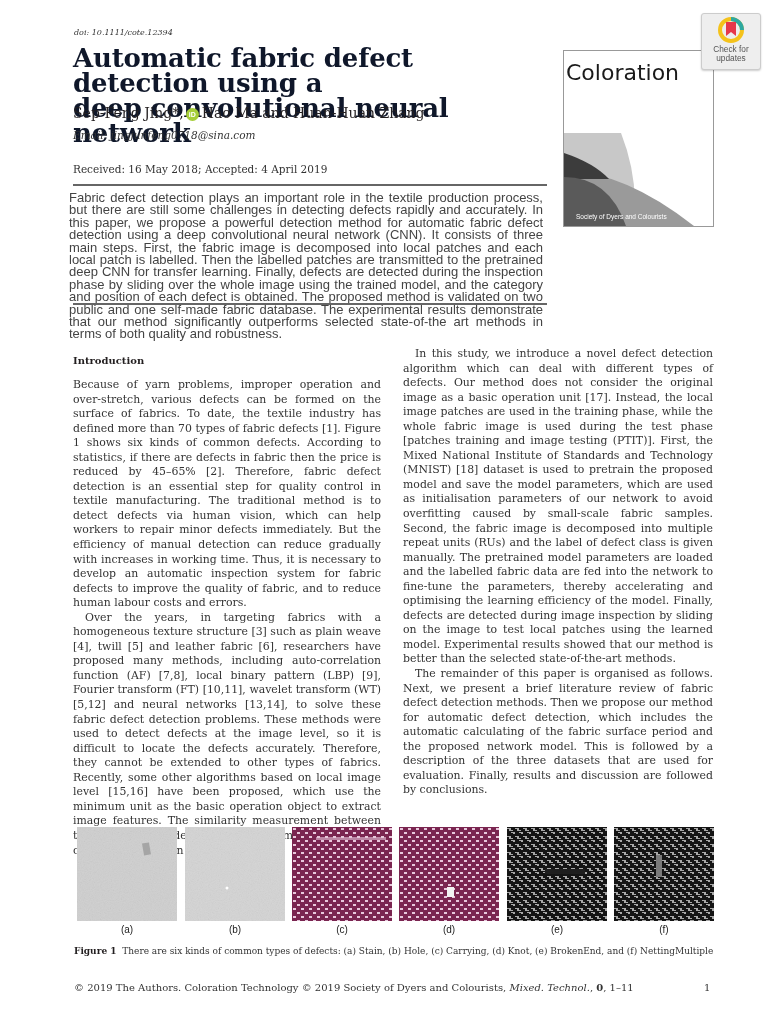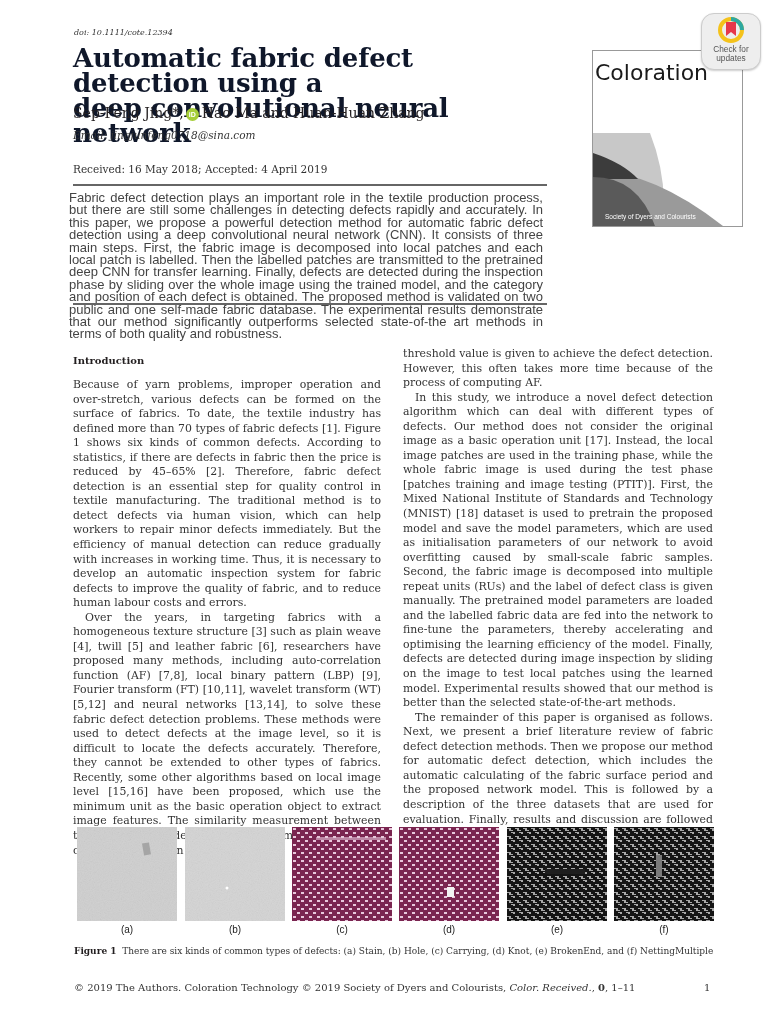--- a/index.html
+++ b/index.html
@@ -13,28 +13,28 @@
   #authors { left:73px; top:105px; font-size:14px; color:#231f20; white-space:nowrap; }
   .orcid { display:inline-block; width:13px; height:13px; border-radius:50%; background:#a6ce39; color:#fff; font-family:"Liberation Sans",sans-serif; font-size:7px; font-weight:bold; text-align:center; line-height:13px; vertical-align:1px; margin:0 3px 0 2px; }
   #affil { left:73px; top:128px; font-size:10.5px; font-style:italic; line-height:14px; color:#333; white-space:nowrap; }
   #dates { left:73px; top:163px; font-size:10.5px; color:#333; white-space:nowrap; }
 
   .rule { left:73px; width:474px; height:2px; background:#666; }
   #rule1 { top:184px; }
   #rule2 { top:303px; }
   #abstract { left:69px; top:192px; width:474px; font-size:13px; line-height:12.4px; color:#444; text-align:justify; }
 
-  #cover { left:563px; top:50px; width:149px; height:175px; border:1px solid #999; background:#fff; overflow:hidden;margin-left:29px; }
+  #cover { left:563px; top:50px; width:149px; height:175px; border:1px solid #999; background:#fff; overflow:hidden; }
   #cover-title { position:absolute; left:2px; top:8px; width:144px; font-family:"DejaVu Sans",sans-serif; font-size:22px; line-height:27px; color:#1a1a1a; text-align:right; }
   #cover-title span { display:block; }
   #cover-title span:last-child { text-align:left; }
   #cover svg { position:absolute; left:0; top:0; }
   #cover-society { position:absolute; left:12px; top:162px; font-family:Liberation Sans, sans-serif; font-size:6.5px; color:#fff; white-space:nowrap; }
 
-  #check { left:701px; top:13px; width:58px; height:55px; border:1px solid #ccc; border-radius:13px; background:#eee; box-shadow:0 1px 2px rgba(0,0,0,0.2); }
+  #check { left:701px; top:13px; width:58px; height:55px; border:1px solid #ccc; border-radius:3px; background:#eee; box-shadow:0 1px 2px rgba(0,0,0,0.2); }
   #check-label { position:absolute; left:0; top:31px; width:58px; text-align:center; font-family:"Liberation Sans",sans-serif; font-size:8.3px; line-height:9px; color:#555; }
 
   .col { font-size:10.9px; line-height:14.55px; color:#333; text-align:justify; }
   #col-left { left:73px; top:378px; width:308px; }
   #col-right { left:403px; top:347px; width:310px; }
   #intro-heading { left:73px; top:355px; font-size:10px; font-weight:bold; color:#231f20; }
   .col p { margin:0; text-indent:12px; }
   .col p.noindent { text-indent:0; }
 
   #figure { left:77px; top:827px; width:636px; height:108px; }
@@ -95,21 +95,20 @@
 <div id="rule2" class="abs rule"></div>
 
 <div id="intro-heading" class="abs serif">Introduction</div>
 
 <div id="col-left" class="abs col serif">
   <p class="noindent">Because of yarn problems, improper operation and over-stretch, various defects can be formed on the surface of fabrics. To date, the textile industry has defined more than 70 types of fabric defects [1]. Figure 1 shows six kinds of common defects. According to statistics, if there are defects in fabric then the price is reduced by 45–65% [2]. Therefore, fabric defect detection is an essential step for quality control in textile manufacturing. The traditional method is to detect defects via human vision, which can help workers to repair minor defects immediately. But the efficiency of manual detection can reduce gradually with increases in working time. Thus, it is necessary to develop an automatic inspection system for fabric defects to improve the quality of fabric, and to reduce human labour costs and errors.</p>
   <p>Over the years, in targeting fabrics with a homogeneous texture structure [3] such as plain weave [4], twill [5] and leather fabric [6], researchers have proposed many methods, including auto-correlation function (AF) [7,8], local binary pattern (LBP) [9], Fourier transform (FT) [10,11], wavelet transform (WT) [5,12] and neural networks [13,14], to solve these fabric defect detection problems. These methods were used to detect defects at the image level, so it is difficult to locate the defects accurately. Therefore, they cannot be extended to other types of fabrics. Recently, some other algorithms based on local image level [15,16] have been proposed, which use the minimum unit as the basic operation object to extract image features. The similarity measurement between the images being detected and the template image are computed, and then the</p>
 </div>
 
 <div id="col-right" class="abs col serif">
-  <p class="noindent">threshold value is given to achieve the defect detection. However, this often takes more time because of the process of computing AF.</p>
   <p>In this study, we introduce a novel defect detection algorithm which can deal with different types of defects. Our method does not consider the original image as a basic operation unit [17]. Instead, the local image patches are used in the training phase, while the whole fabric image is used during the test phase [patches training and image testing (PTIT)]. First, the Mixed National Institute of Standards and Technology (MNIST) [18] dataset is used to pretrain the proposed model and save the model parameters, which are used as initialisation parameters of our network to avoid overfitting caused by small-scale fabric samples. Second, the fabric image is decomposed into multiple repeat units (RUs) and the label of defect class is given manually. The pretrained model parameters are loaded and the labelled fabric data are fed into the network to fine-tune the parameters, thereby accelerating and optimising the learning efficiency of the model. Finally, defects are detected during image inspection by sliding on the image to test local patches using the learned model. Experimental results showed that our method is better than the selected state-of-the-art methods.</p>
   <p>The remainder of this paper is organised as follows. Next, we present a brief literature review of fabric defect detection methods. Then we propose our method for automatic defect detection, which includes the automatic calculating of the fabric surface period and the proposed network model. This is followed by a description of the three datasets that are used for evaluation. Finally, results and discussion are followed by conclusions.</p>
 </div>
 
 <div id="figure" class="abs">
   <svg width="0" height="0" style="position:absolute">
     <defs>
       <pattern id="magenta" width="8" height="8" patternUnits="userSpaceOnUse">
         <rect width="8" height="8" fill="#7a2550"></rect>
         <rect x="1" y="1" width="3" height="2" fill="#e8c8dc"></rect>
@@ -176,16 +175,16 @@
   </div>
 </div>
 
 <div id="caption" class="abs serif">
   <b>Figure 1</b>&nbsp;
   <span>There are six kinds of common types of defects: (a) Stain, (b) Hole, (c) Carrying, (d) Knot, (e) BrokenEnd, and (f) NettingMultiple</span>
 </div>
 
 <div id="footer" class="abs serif">
   <span>© 2019 The Authors. Coloration Technology © 2019 Society of Dyers and Colourists,</span>
-  <i>Color. Received.</i>,
+  <i>Mixed. Technol.</i>,
   <b>0</b><span>, 1–11</span>
 </div>
 <div id="page-num" class="abs serif">1</div>
 
 </body></html>

